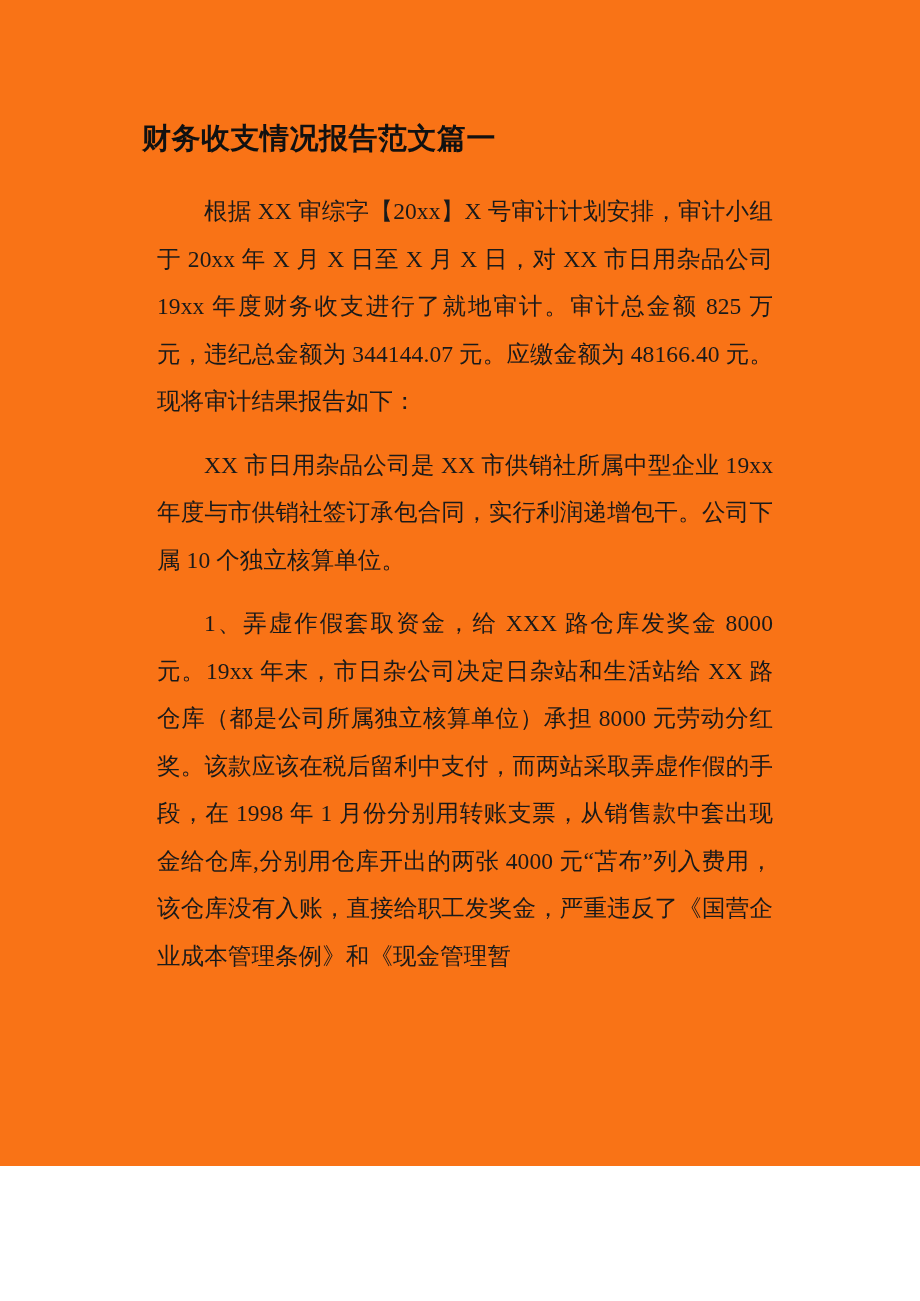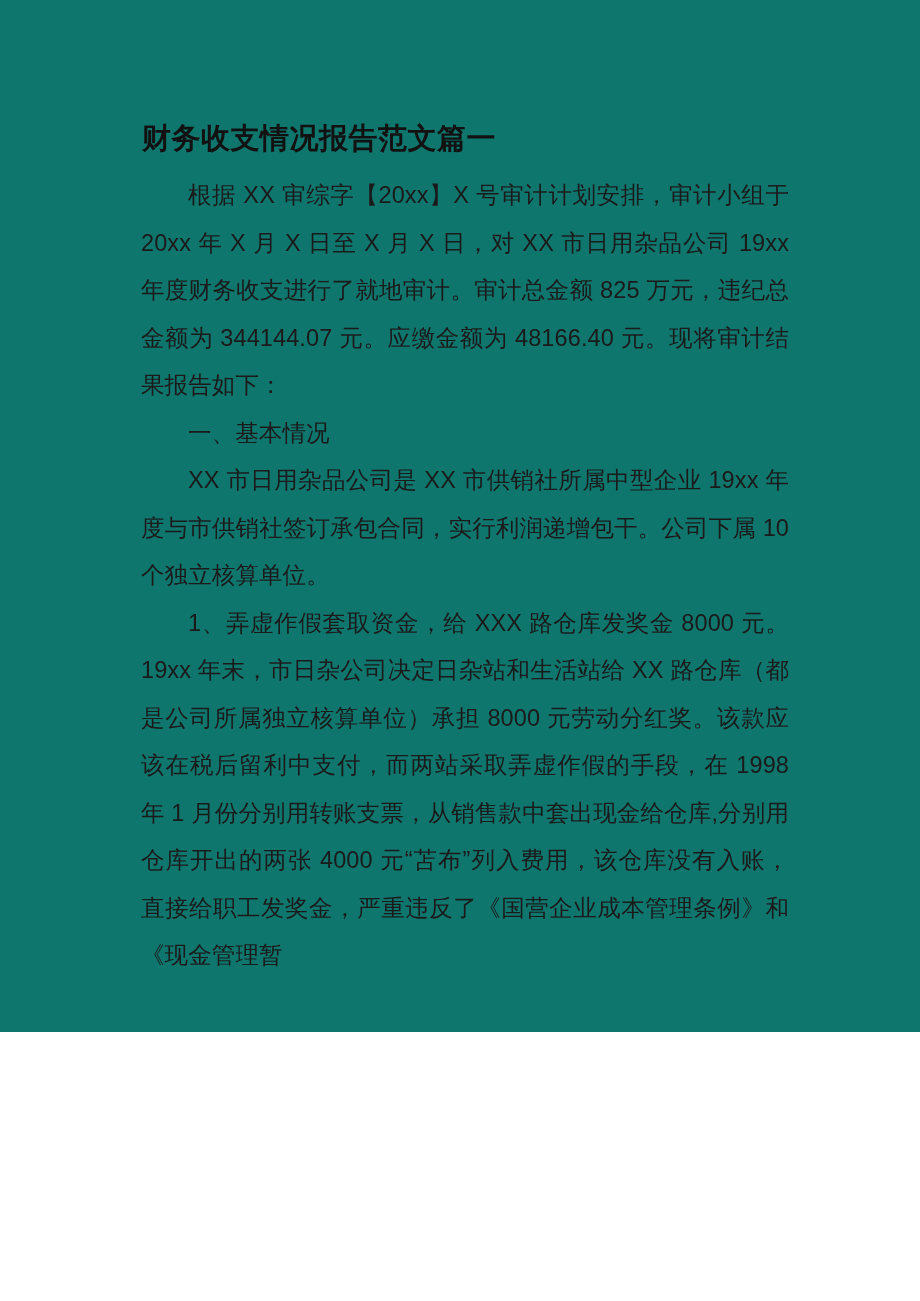--- a/index.html
+++ b/index.html
@@ -8,23 +8,23 @@
     padding: 0;
     background: #ffffff;
   }
   body {
     font-family: "Liberation Serif", "DejaVu Serif", serif;
     color: #000000;
   }
   .page {
     position: relative;
     width: 920px;
-    height: 1032px;
+    height: 1166px;
     margin: 0 auto;
-    background: #0f766e;
+    background: #f97316;
     overflow: hidden;
     box-sizing: border-box;
   }
   .content {
     position: absolute;
     left: 141px;
     top: 0;
     width: 648px;
   }
   .doc-title {
@@ -34,25 +34,25 @@
     line-height: 40px;
     letter-spacing: 0.5px;
     color: #111111;
     text-align: left;
     padding-left: 142px;
     margin: 0;
     padding-top: 118px;
     white-space: nowrap;
   }
   .para {
-    font-family: Liberation Sans, sans-serif;
+    font-family: Liberation Serif, serif;
     font-size: 23.5px;
     line-height: 47.5px;
     color: #1a1a1a;
-    margin: 0;
+    margin: 16px;
     text-align: justify;
     text-justify: inter-ideograph;
     text-align-last: left;
     word-break: break-all;
     letter-spacing: 0.1px;
   }
   .para.indent {
     text-indent: 2em;
   }
   .para.heading-num {
@@ -68,21 +68,20 @@
 <div class="page">
 
   <h1 class="doc-title">财务收支情况报告范文篇一</h1>
 
   <div class="spacer-after-title"></div>
 
   <div class="content" style="top:172px;">
 
     <p class="para indent">根据 XX 审综字【20xx】X 号审计计划安排，审计小组于 20xx 年 X 月 X 日至 X 月 X 日，对 XX 市日用杂品公司 19xx 年度财务收支进行了就地审计。审计总金额 825 万元，违纪总金额为 344144.07 元。应缴金额为 48166.40 元。现将审计结果报告如下：</p>
 
-    <p class="para heading-num">一、基本情况</p>
 
     <p class="para indent">XX 市日用杂品公司是 XX 市供销社所属中型企业 19xx 年度与市供销社签订承包合同，实行利润递增包干。公司下属 10 个独立核算单位。</p>
 
 
 
     <p class="para indent">1、弄虚作假套取资金，给 XXX 路仓库发奖金 8000 元。19xx 年末，市日杂公司决定日杂站和生活站给 XX 路仓库（都是公司所属独立核算单位）承担 8000 元劳动分红奖。该款应该在税后留利中支付，而两站采取弄虚作假的手段，在 1998 年 1 月份分别用转账支票，从销售款中套出现金给仓库,分别用仓库开出的两张 4000 元“苫布”列入费用，该仓库没有入账，直接给职工发奖金，严重违反了《国营企业成本管理条例》和《现金管理暂</p>
 
   </div>
 
 </div>

